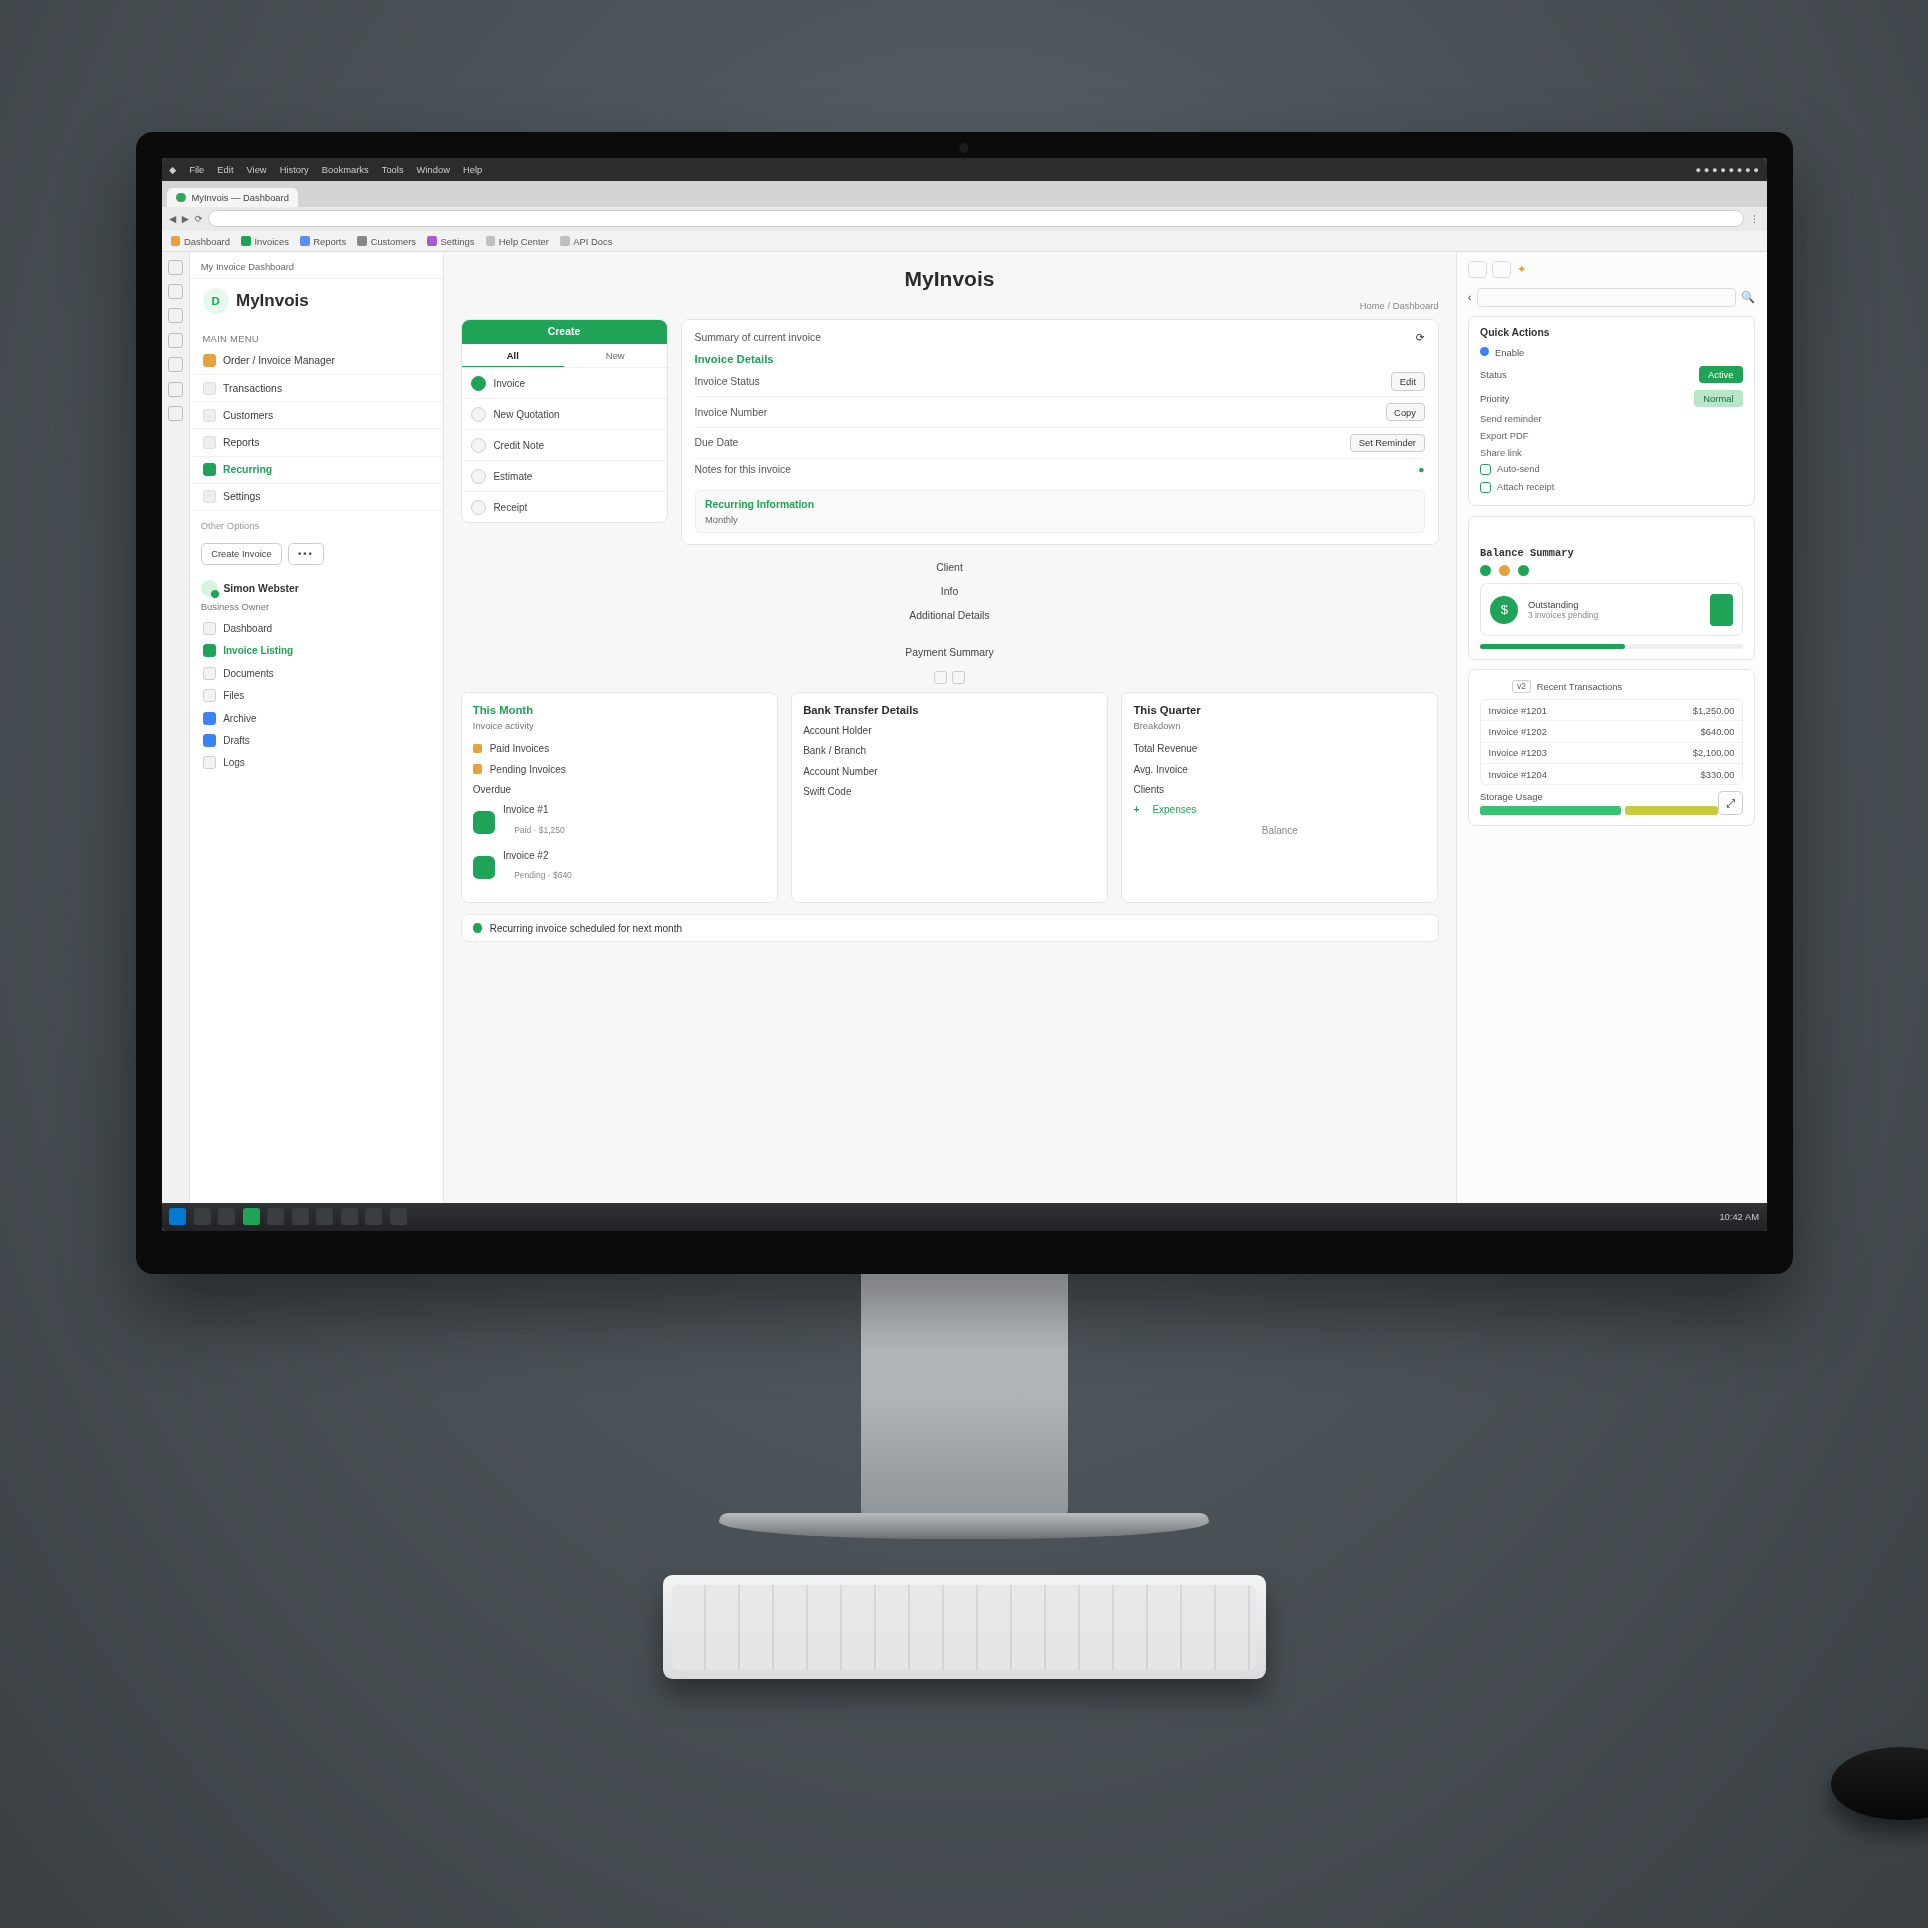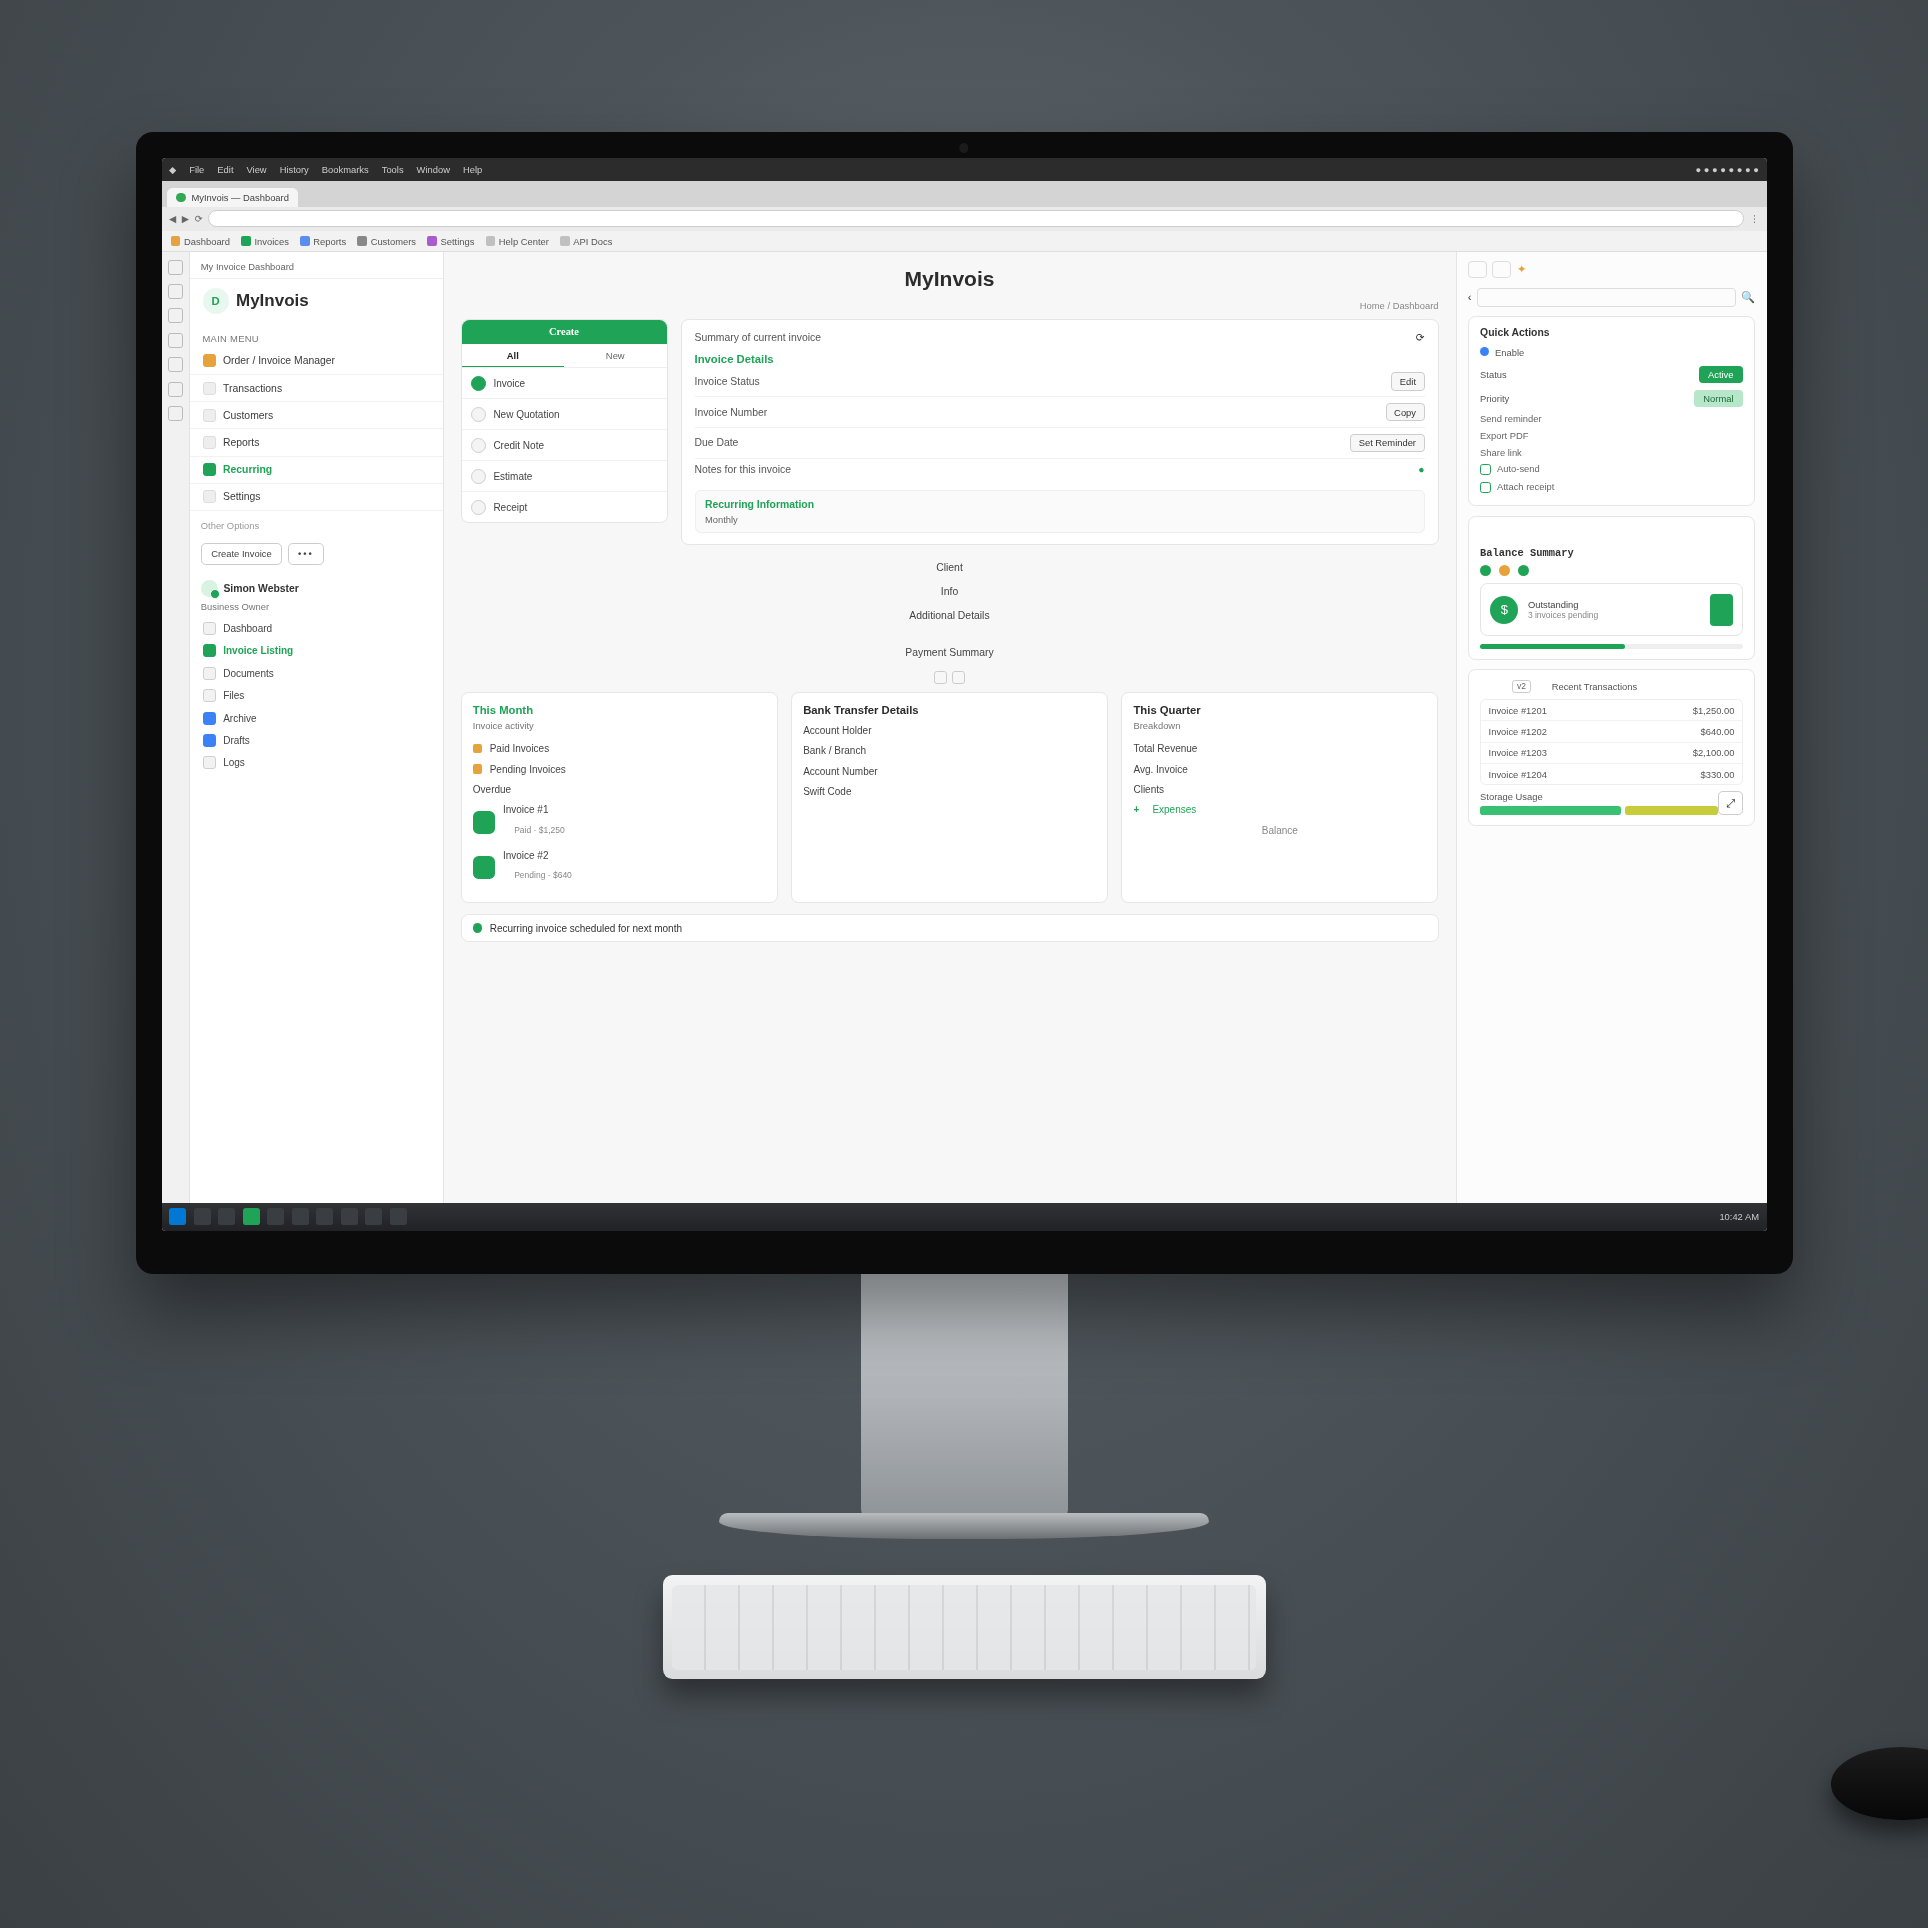--- a/index.html
+++ b/index.html
@@ -60,21 +60,21 @@
 .li .lic{width:13px;height:13px;border-radius:2.8px;border:0.9px solid #cfcfcf;background:#f2f2f2;}
 .li.sel{color:#1fa457;font-weight:600;}
 
 
 .center { flex:1; padding:13px 17px 9.4px; overflow:hidden; }
 .pageTitle{font-size:21px;font-weight:700;color:#2c2c2c;text-align:center;margin:1.9px 0 9.4px;}
 .crumb{font-size:9.4px;color:#888;margin-bottom:7.5px;text-align:right;}
 .twocol{display:flex;gap:13px;}
 .cardcol{width:207px;}
 .card{background:#fff;border:0.9px solid #e4e4e4;border-radius:7.5px;margin-bottom:11.3px;}
-.cardhead{background:#1fa457;color:#fff;border-radius:7.5px 7.5px 0 0;padding:6.6px 0;text-align:center;font-size:10.4px;font-weight:600;font-family:Liberation Serif, serif;}
+.cardhead{background:#1fa457;color:#fff;border-radius:7.5px 7.5px 0 0;padding:6.6px 0;text-align:center;font-size:10.4px;font-weight:600;}
 .cardtabs{display:flex;border-bottom:0.9px solid #eee;}
 .cardtabs .t{flex:1;text-align:center;font-size:9.4px;padding:5.6px 0;color:#666;}
 .cardtabs .t.active{color:#222;font-weight:700;border-bottom:1.9px solid #1fa457;}
 .carditem{display:flex;align-items:center;gap:7.5px;padding:7.5px 9.4px;border-bottom:0.9px solid #f1f1f1;font-size:10px;color:#444;}
 .carditem .cic{width:15px;height:15px;border-radius:50%;border:0.9px solid #cfcfcf;background:#f4f4f4;}
 .carditem.sel .cic{background:#1fa457;border-color:#1fa457;}
 .carditem:last-child{border-bottom:none;}
 
 .panel{flex:1;background:#fff;border:0.9px solid #e5e5e5;border-radius:7.5px;padding:11.3px 13px;}
 .pline{display:flex;align-items:center;justify-content:space-between;padding:5.6px 0;font-size:10.4px;border-bottom:0.9px solid #f1f1f1;}
@@ -123,21 +123,21 @@
 .rp-iconrow .i{width:11.3px;height:11.3px;border-radius:50%;background:#1fa457;}
 .rp-iconrow .i.o{background:#e6a23c;}
 .rp-block{border:0.9px solid #e4e4e4;border-radius:7.5px;padding:9.4px;display:flex;align-items:center;gap:9.4px;}
 .rp-block .circ{width:28px;height:28px;border-radius:50%;background:#1fa457;color:#fff;display:flex;align-items:center;justify-content:center;font-size:13px;}
 .rp-block .txts{flex:1;}
 .rp-block .txts .a{font-size:9.4px;color:#444;}
 .rp-block .txts .b{font-size:8.5px;color:#888;}
 .rp-block .go{width:22.6px;height:32px;background:#1fa457;border-radius:3.8px;}
 .rp-progress{height:5.6px;background:#eee;border-radius:2.8px;margin-top:7.5px;position:relative;}
 .rp-progress .fill{position:absolute;left:0;top:0;bottom:0;width:55%;background:#1fa457;border-radius:2.8px;}
-.vb{display:flex;align-items:center;gap:21px;font-size:9.4px;color:#555;margin-bottom:5.6px;padding-left:32px;}
+.vb{display:flex;align-items:center;gap:6px;font-size:9.4px;color:#555;margin-bottom:5.6px;padding-left:32px;}
 .vb .tag{border:0.9px solid #ccc;border-radius:2.8px;padding:0.9px 3.8px;font-size:8.5px;color:#666;}
 .tbl{border:0.9px solid #eee;border-radius:5.6px;}
 .tbl .tr{display:flex;justify-content:space-between;padding:4.7px 7.5px;font-size:9.4px;color:#555;border-bottom:0.9px solid #f2f2f2;}
 .tbl .tr:last-child{border-bottom:none;}
 .bar{height:9.4px;border-radius:2.8px;}
 .bar.g{background:#38c172;}
 .bar.y{background:#c7cc3b;}
 .rp-foot{display:flex;align-items:center;justify-content:space-between;margin-top:5.6px;}
 .sqbtn{width:24.5px;height:24.5px;border:0.9px solid #ccc;border-radius:4.7px;display:flex;align-items:center;justify-content:center;}
 

